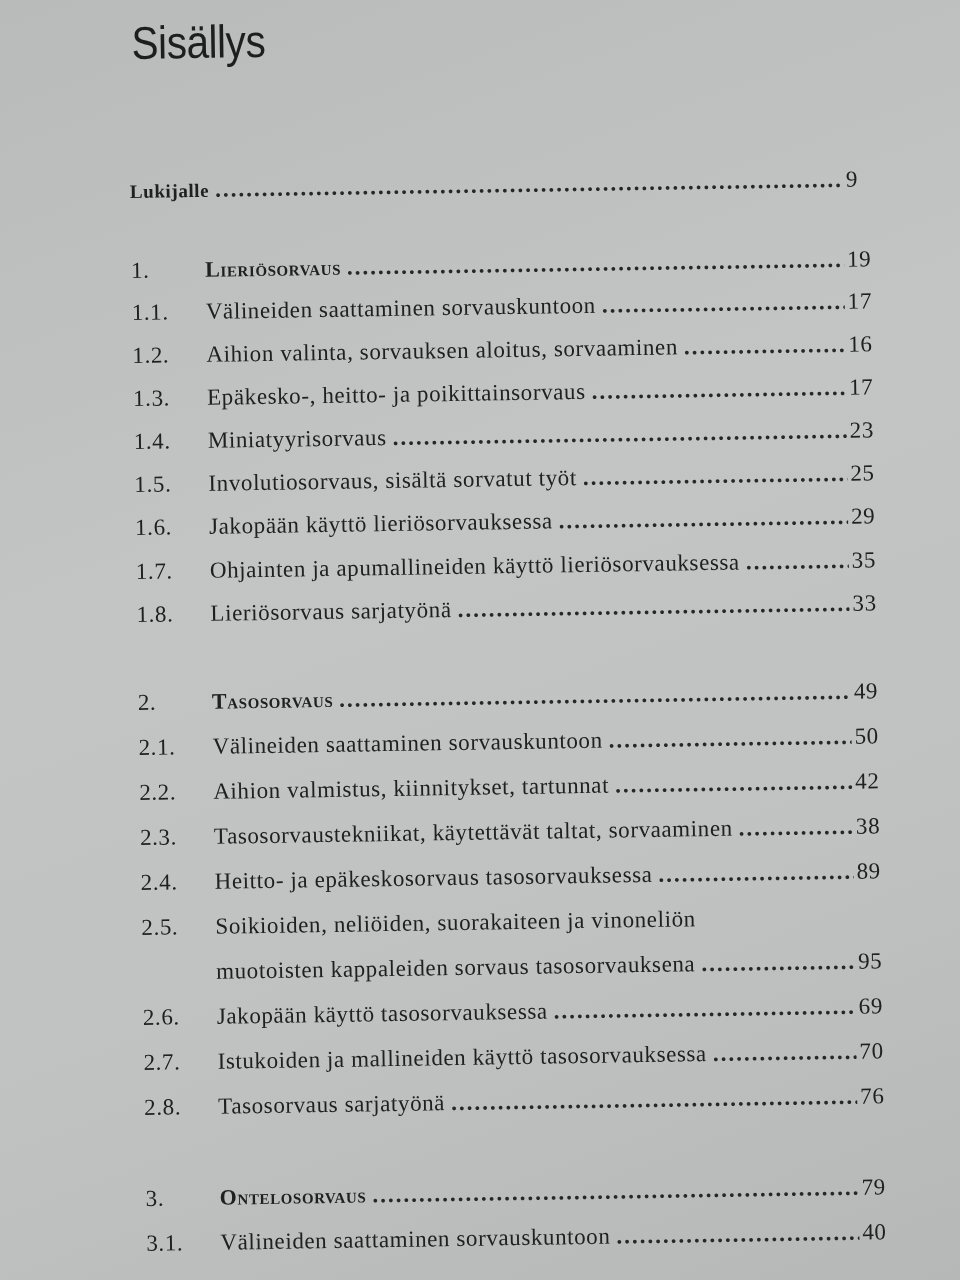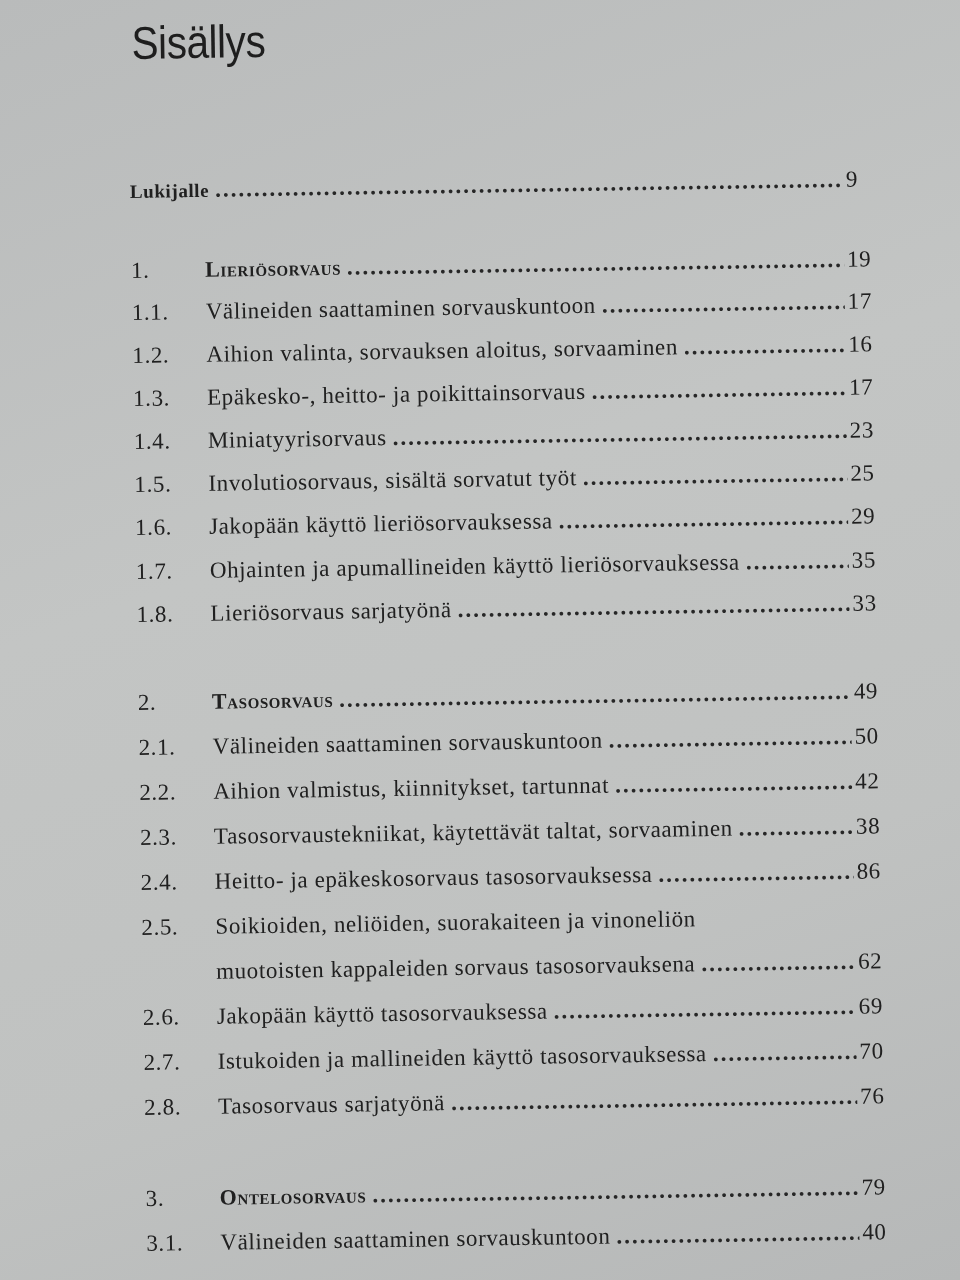--- a/index.html
+++ b/index.html
@@ -170,32 +170,32 @@
   <div class="toc-row" style="top:825px;">
     <span class="num">2.3.</span>
     <span class="label">Tasosorvaustekniikat, käytettävät taltat, sorvaaminen</span>
     <span class="leader"></span>
     <span class="page-num">38</span>
   </div>
   <div class="toc-row" style="top:870px;">
     <span class="num">2.4.</span>
     <span class="label">Heitto- ja epäkeskosorvaus tasosorvauksessa</span>
     <span class="leader"></span>
-    <span class="page-num">86</span>
+    <span class="page-num">89</span>
   </div>
   <div class="toc-row nolead" style="top:915px;">
     <span class="num">2.5.</span>
     <span class="label">Soikioiden, neliöiden, suorakaiteen ja vinoneliön</span>
     <span class="leader"></span>
   </div>
   <div class="toc-row" style="top:960px;">
     <span class="num"></span>
     <span class="label">muotoisten kappaleiden sorvaus tasosorvauksena</span>
     <span class="leader"></span>
-    <span class="page-num">62</span>
+    <span class="page-num">95</span>
   </div>
   <div class="toc-row" style="top:1005px;">
     <span class="num">2.6.</span>
     <span class="label">Jakopään käyttö tasosorvauksessa</span>
     <span class="leader"></span>
     <span class="page-num">69</span>
   </div>
   <div class="toc-row" style="top:1050px;">
     <span class="num">2.7.</span>
     <span class="label">Istukoiden ja mallineiden käyttö tasosorvauksessa</span>

